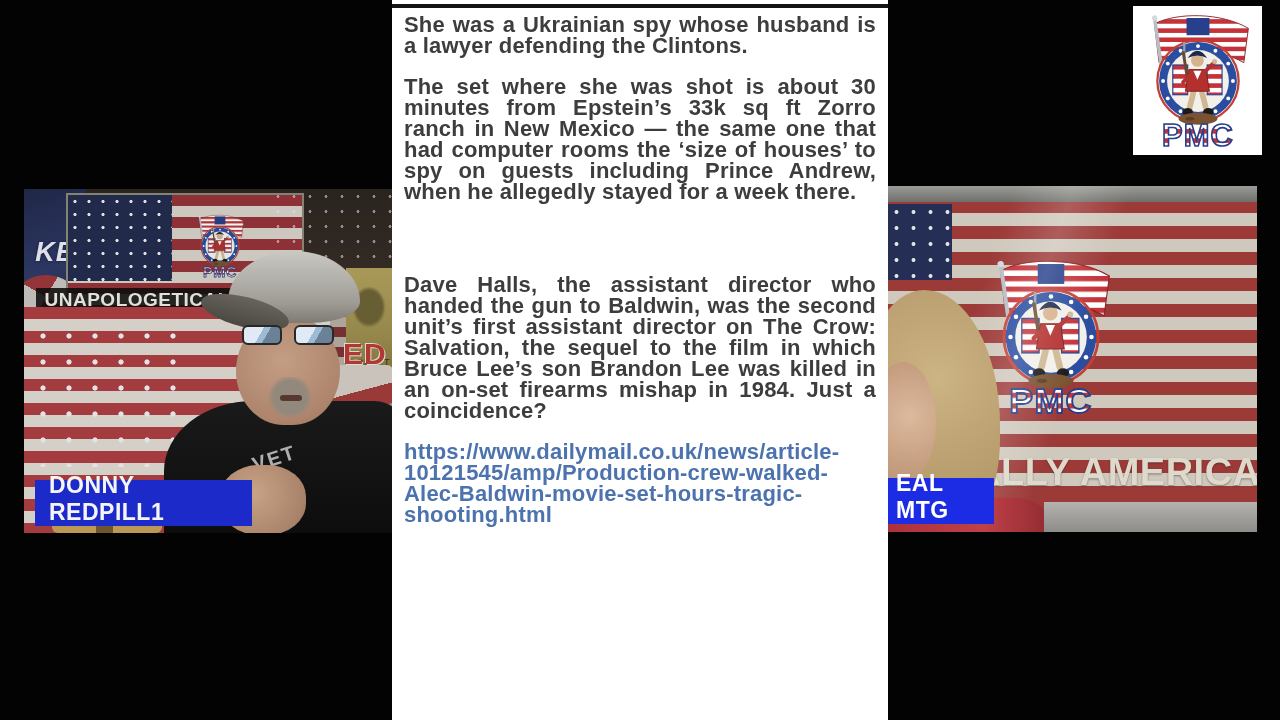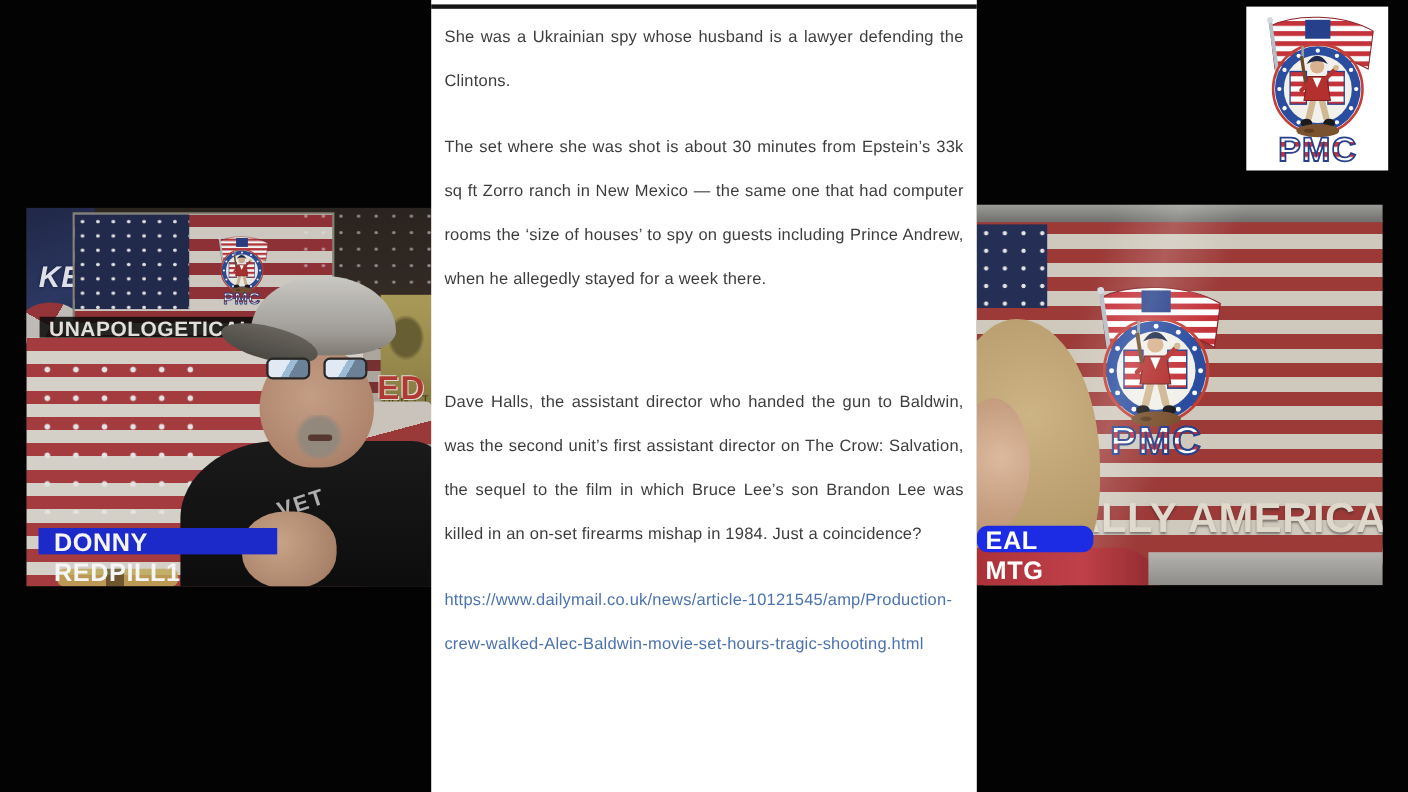--- a/index.html
+++ b/index.html
@@ -59,29 +59,29 @@
   .lens{position:absolute;top:0;width:40px;height:20px;border:2px solid #2a2a2a;border-radius:6px;
     background:linear-gradient(120deg,#eaf4ff 0 45%,#9fc4e2 45% 60%,#6d87a0 60%);}
   .lens.l{left:0;} .lens.r{right:0;}
   .hands{left:196px;top:276px;width:86px;height:70px;border-radius:45%;
     background:radial-gradient(circle at 40% 40%,#d3a988,#b3876a 75%,#96684e);}
   .desk-items{left:28px;top:328px;width:110px;height:16px;border-radius:6px;
     background:linear-gradient(90deg,#c9b051 0 40%,#6b5e28 40% 55%,#c9b051 55%);opacity:.85;}
 
   
   .name-tag{background:#1c2be4;color:#fff;font-weight:700;font-size:23px;letter-spacing:.5px;
-    display:flex;align-items:flex-start;padding:0 14px;height:24px;}
+    display:flex;align-items:flex-end;padding:0 14px;height:46px;}
   #left-tag{left:11px;top:291px;width:217px;}
-  #right-tag{left:0;top:292px;width:106px;padding:0 8px;border-radius:10px;}
+  #right-tag{left:0;top:292px;width:106px;padding:0 8px;}
 
   
   #doc{left:392px;top:0;width:496px;height:720px;background:#fff;}
   #doc .topline{position:absolute;top:4px;left:0;width:100%;height:4px;background:#141414;}
   #doc .content{position:absolute;top:14px;left:12px;width:472px;color:#3d3d3d;
-    font-size:15px;line-height:40px;letter-spacing:.2px;}
+    font-size:22px;line-height:21px;letter-spacing:.2px;font-weight:bold;}
   #doc p{margin:0 0 20px 0;text-align:justify;}
   #doc .gap{height:52px;}
   #doc a{color:#4c73ae;text-decoration:none;overflow-wrap:anywhere;display:block;text-align:left;}
 
   
   #right-video{left:888px;top:186px;width:369px;height:346px;overflow:hidden;background:#2a2a28;}
   .rb-frame{left:0;top:0;width:369px;height:16px;background:linear-gradient(180deg,#9b9b97,#6f6f6b);}
   .rb-stripes{left:0;top:14px;width:369px;height:312px;
     background:repeating-linear-gradient(180deg,#9c3a38 0 13px,#cfc8bc 13px 26px);}
   .rb-canton{left:0;top:18px;width:64px;height:76px;background:#252f56;

